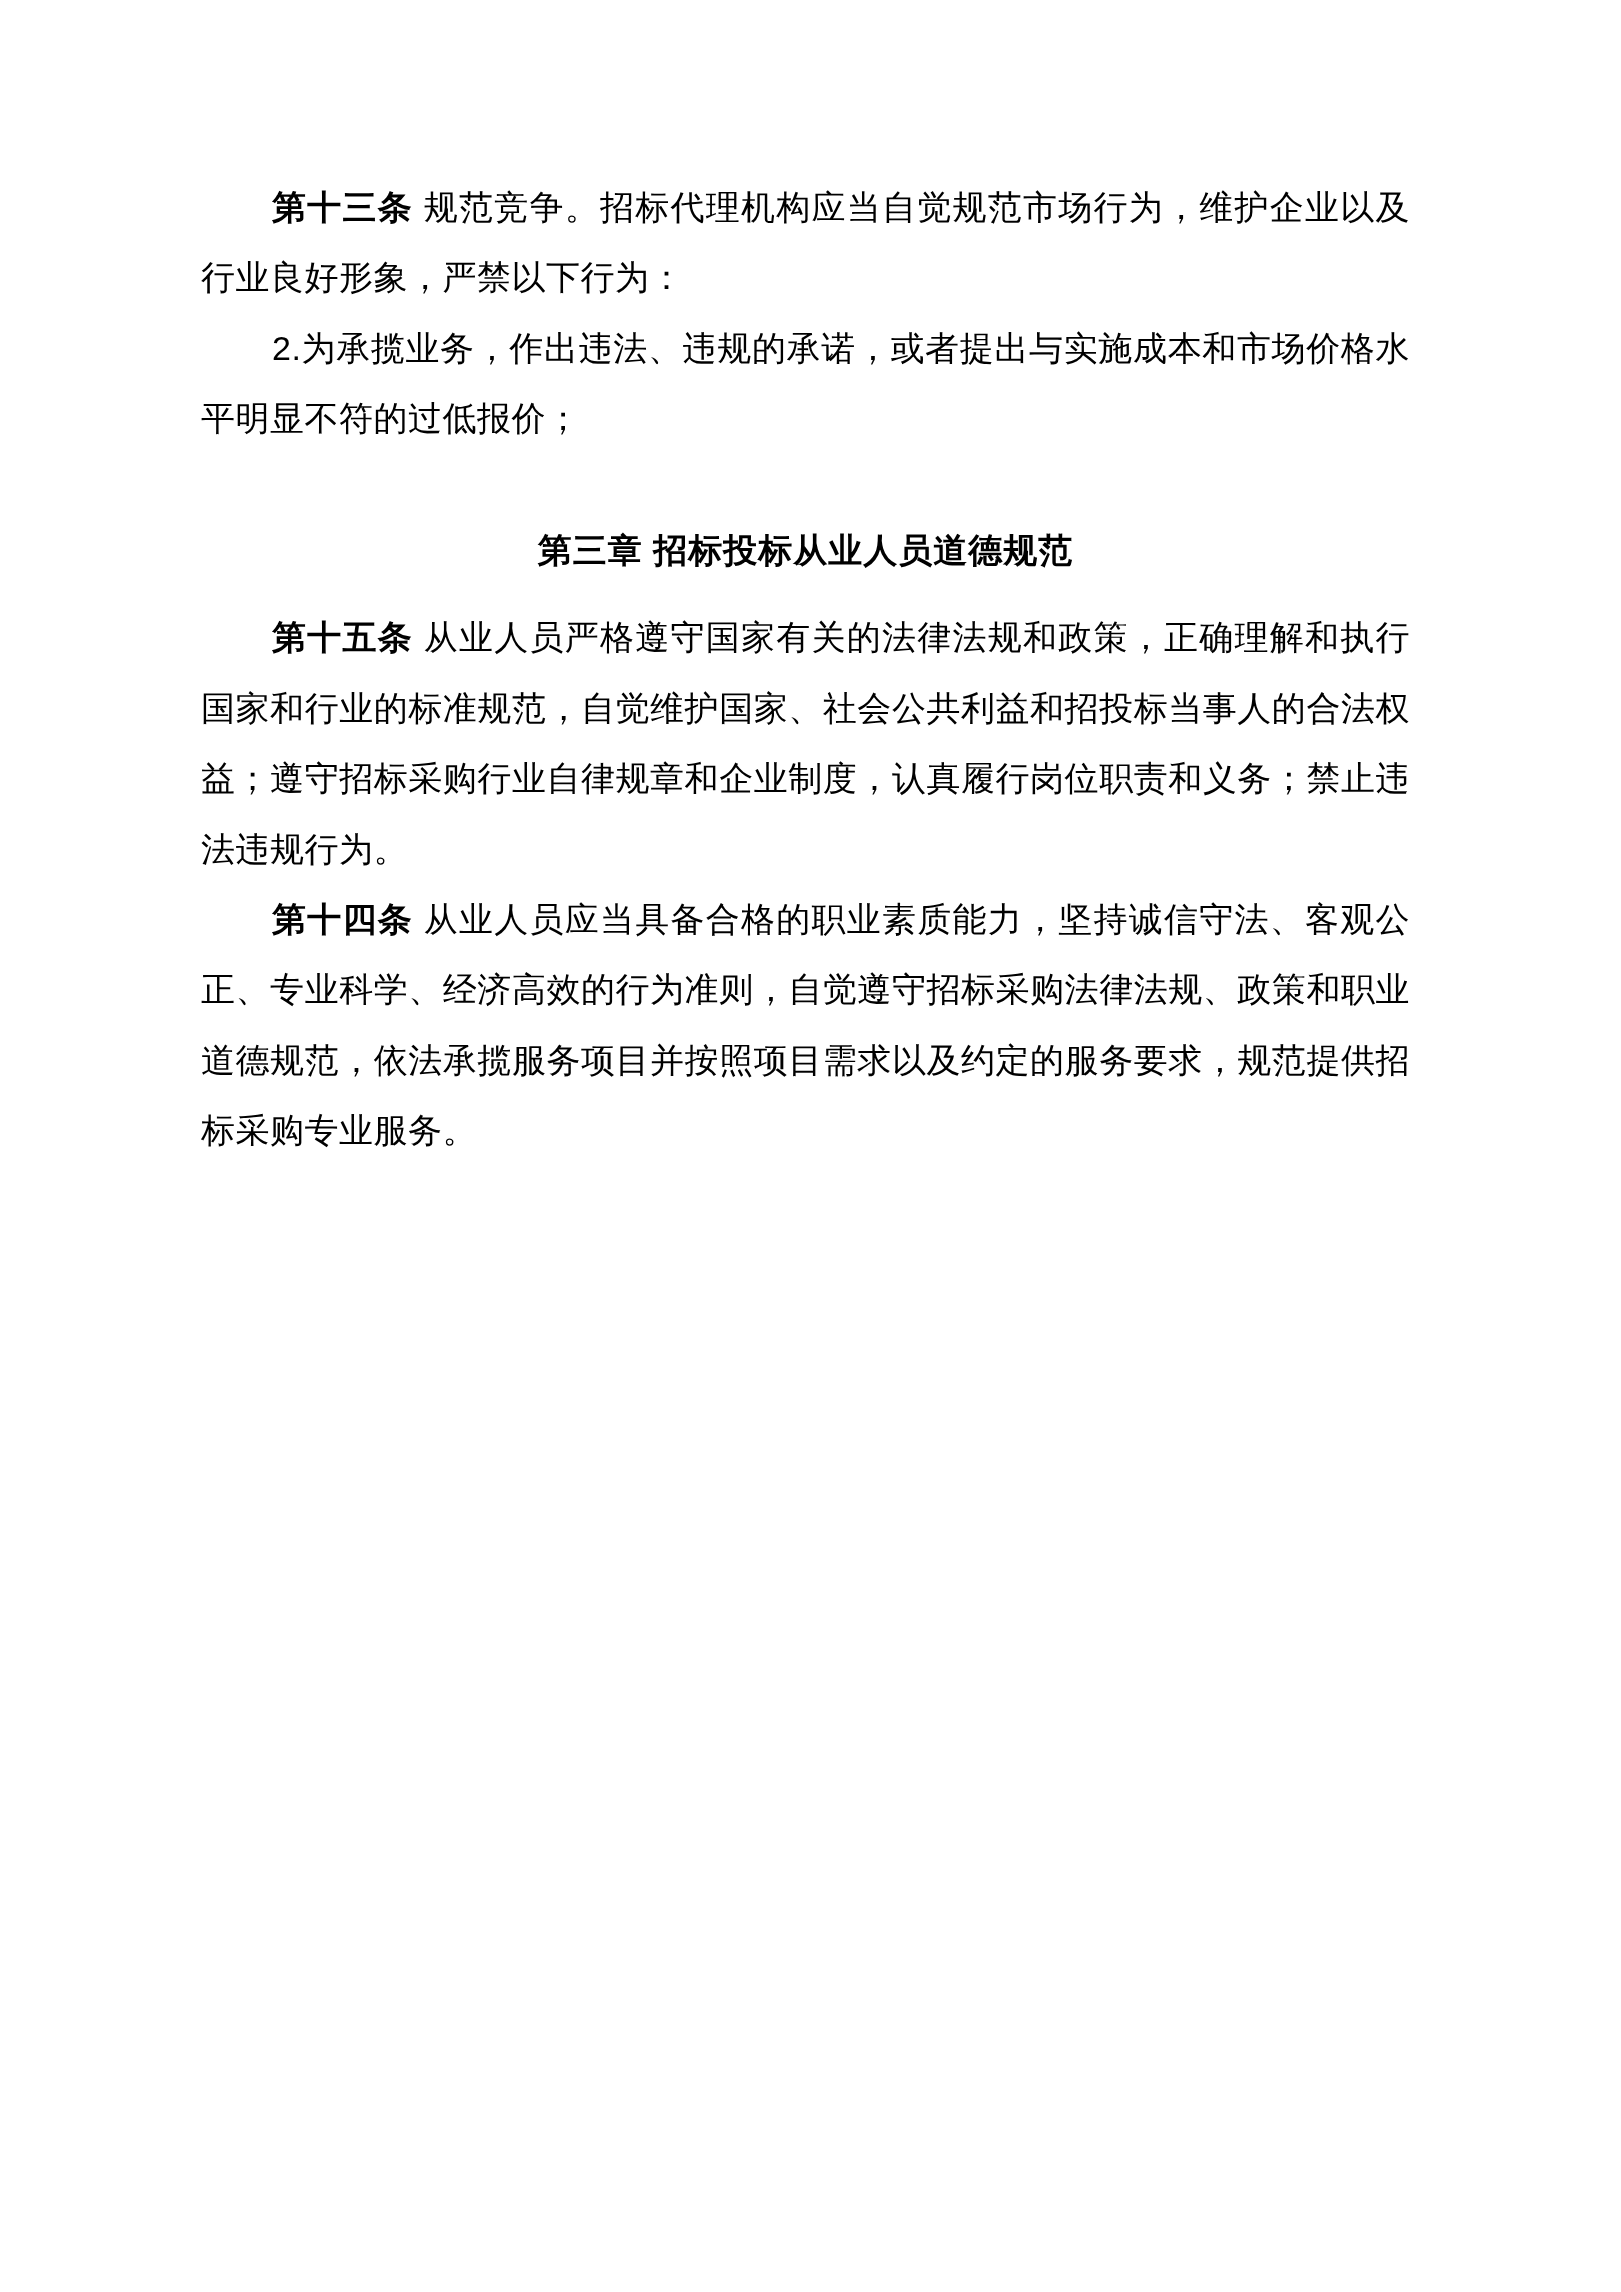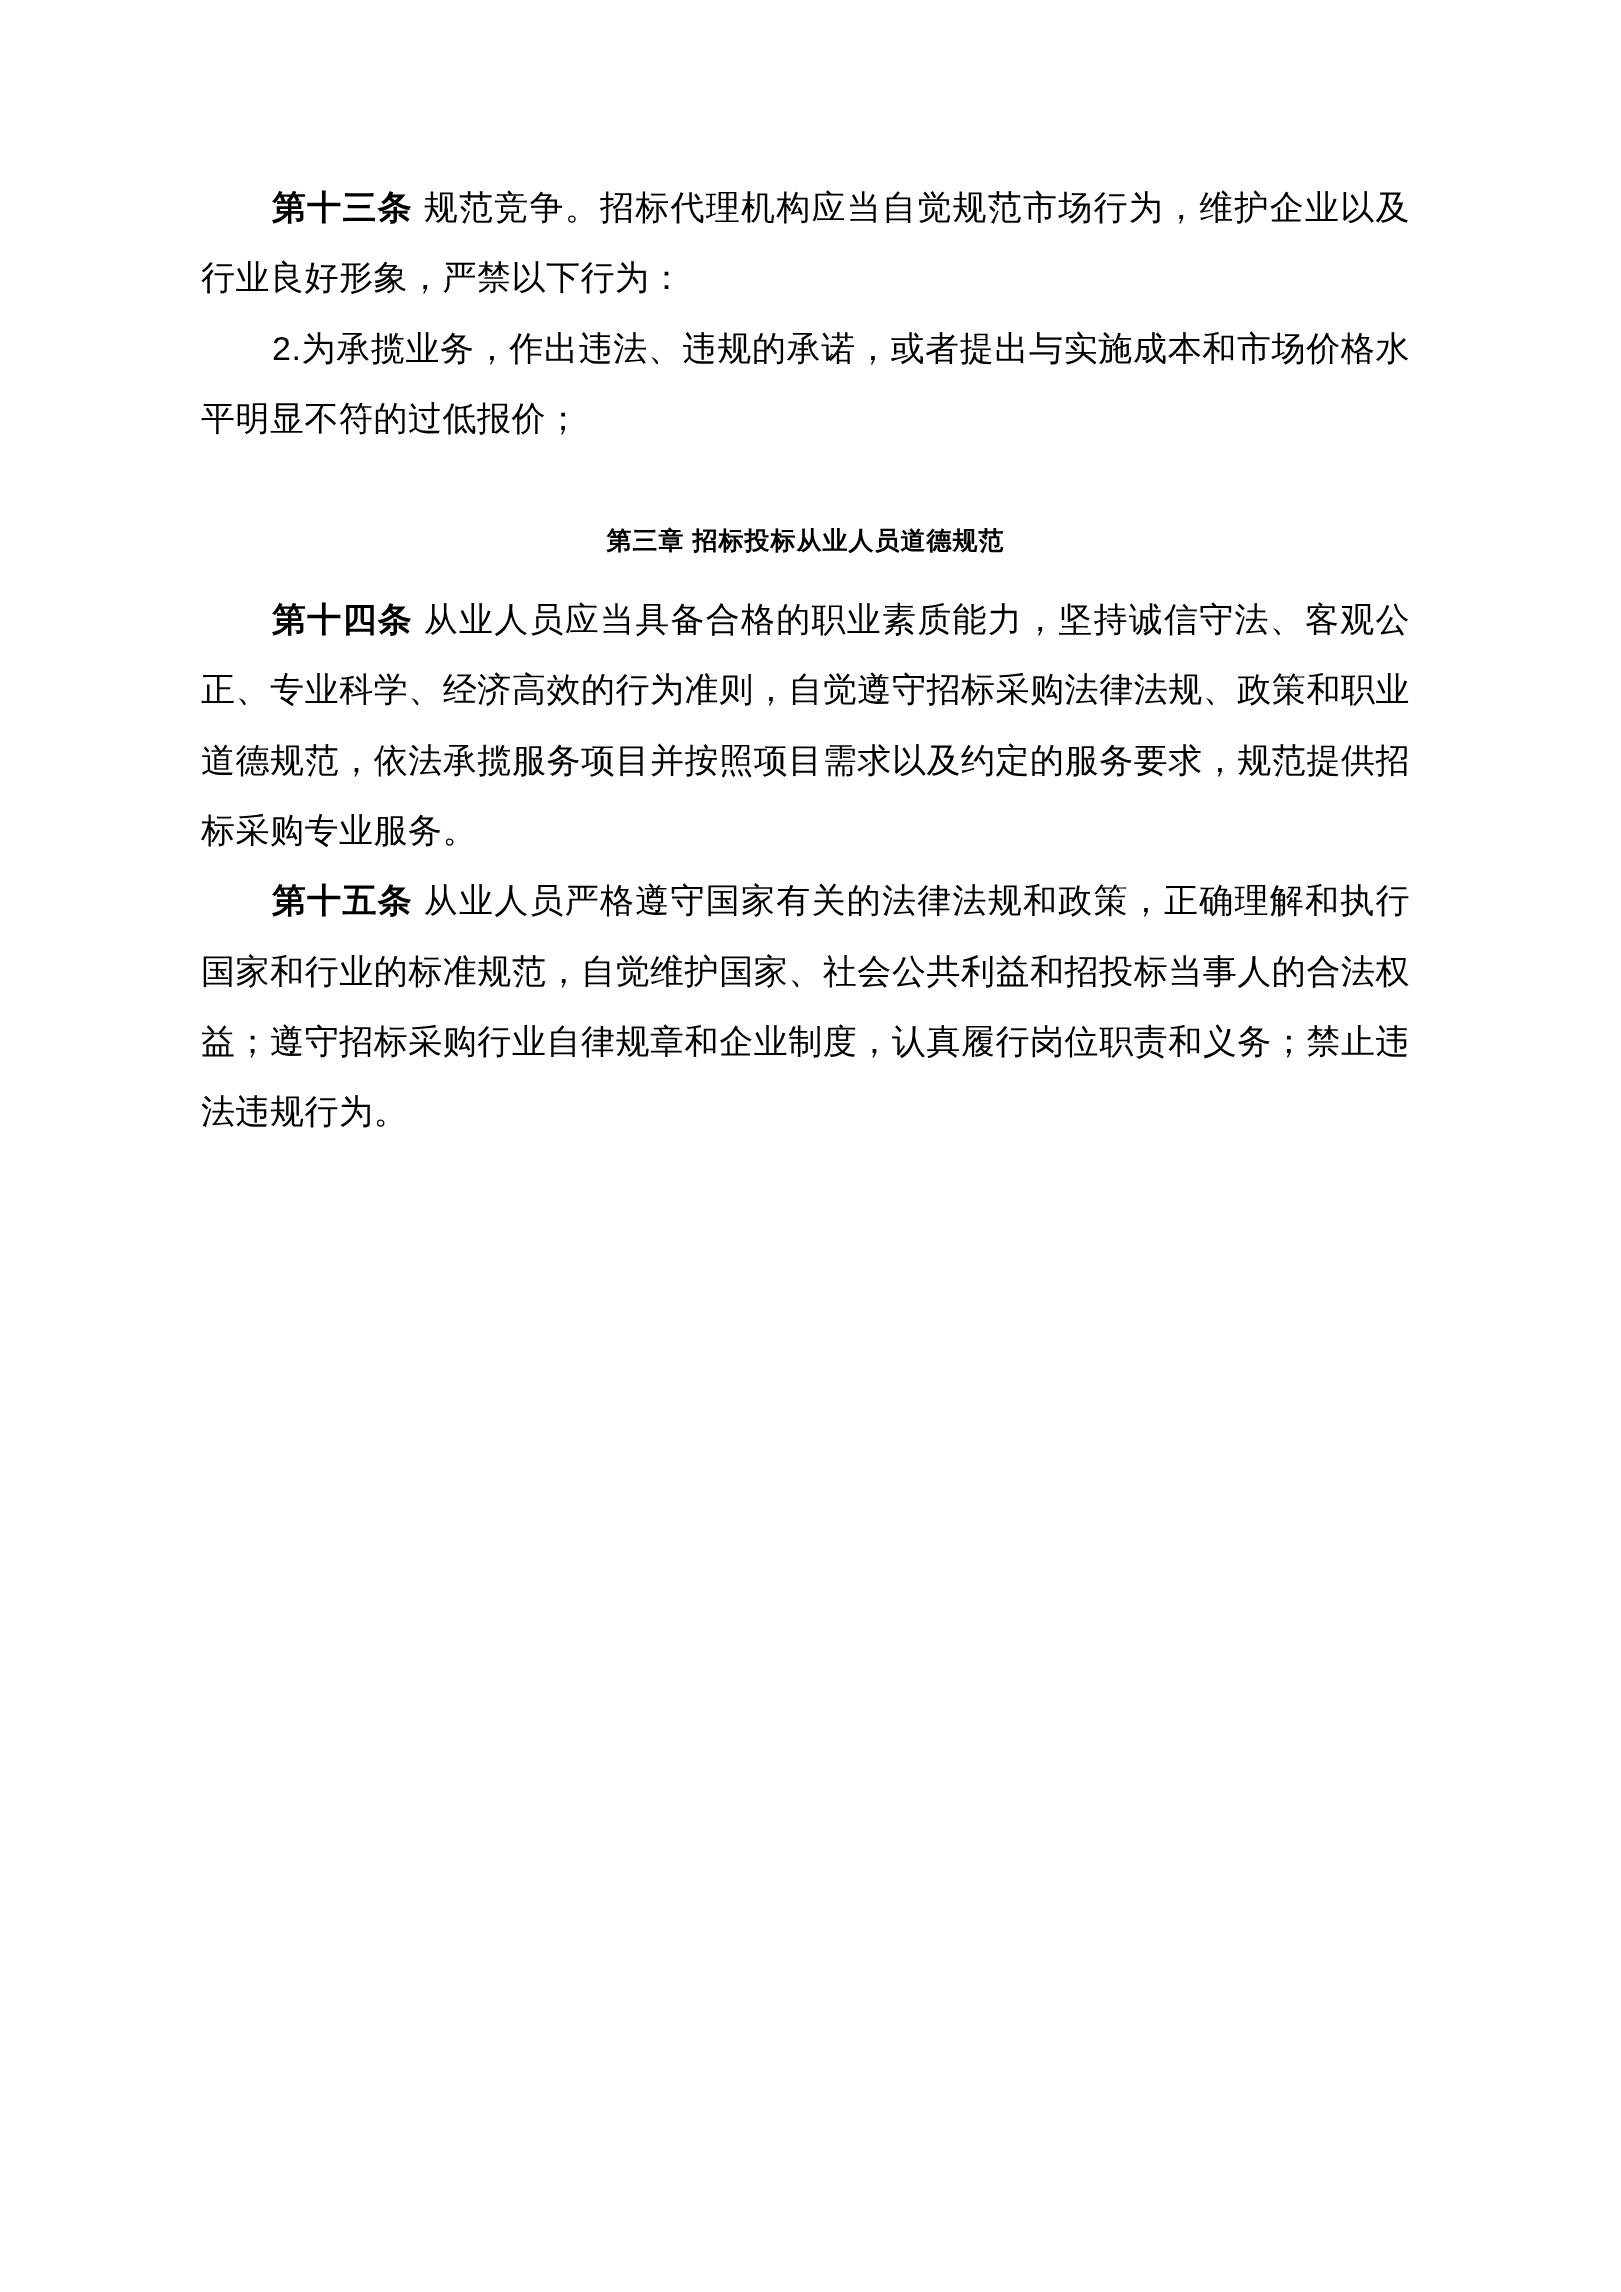--- a/index.html
+++ b/index.html
@@ -32,40 +32,40 @@
   }
   .para {
     text-indent: 71px;
   }
   .para-bold-lead .lead {
     font-weight: bold;
   }
   .chapter-title {
     text-align: center;
     font-weight: bold;
-    font-size: 25px;
+    font-size: 34px;
     margin-top: 61px;
     margin-bottom: 17.6px;
     letter-spacing: 1px;
   }
 </style>
 </head>
 <body>
 
 <div class="page">
   <div class="doc-body">
 
     <p class="para para-bold-lead"><span class="lead">第十三条</span><span> 规范竞争。招标代理机构应当自觉规范市场行为，维护企业以及行业良好形象，严禁以下行为：</span></p>
 
 
     <p class="para">2.为承揽业务，作出违法、违规的承诺，或者提出与实施成本和市场价格水平明显不符的过低报价；</p>
 
 
     <p class="chapter-title">第三章  招标投标从业人员道德规范</p>
 
+    <p class="para para-bold-lead"><span class="lead">第十五条</span><span> 从业人员严格遵守国家有关的法律法规和政策，正确理解和执行国家和行业的标准规范，自觉维护国家、社会公共利益和招投标当事人的合法权益；遵守招标采购行业自律规章和企业制度，认真履行岗位职责和义务；禁止违法违规行为。</span></p>
+
     <p class="para para-bold-lead"><span class="lead">第十四条</span><span> 从业人员应当具备合格的职业素质能力，坚持诚信守法、客观公正、专业科学、经济高效的行为准则，自觉遵守招标采购法律法规、政策和职业道德规范，依法承揽服务项目并按照项目需求以及约定的服务要求，规范提供招标采购专业服务。</span></p>
-
-    <p class="para para-bold-lead"><span class="lead">第十五条</span><span> 从业人员严格遵守国家有关的法律法规和政策，正确理解和执行国家和行业的标准规范，自觉维护国家、社会公共利益和招投标当事人的合法权益；遵守招标采购行业自律规章和企业制度，认真履行岗位职责和义务；禁止违法违规行为。</span></p>
 
 
   </div>
 </div>
 
 
 </body></html>

